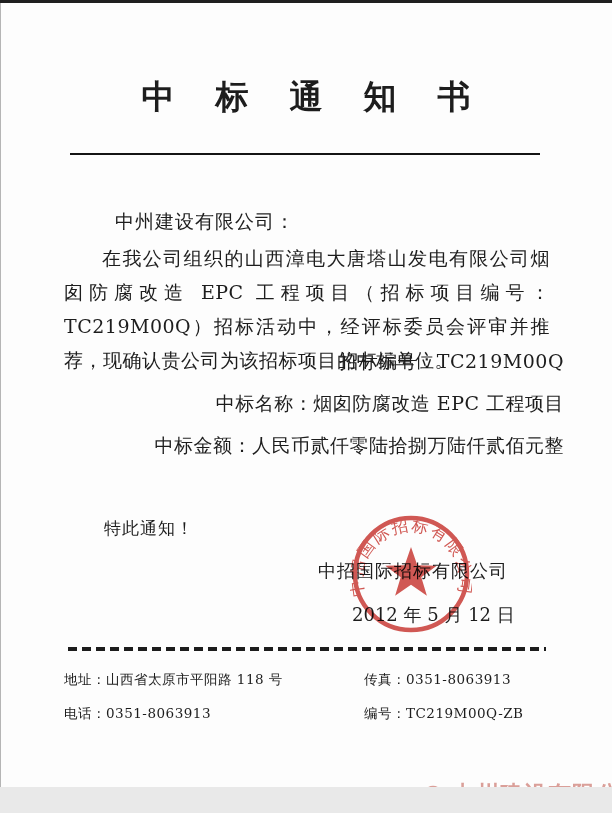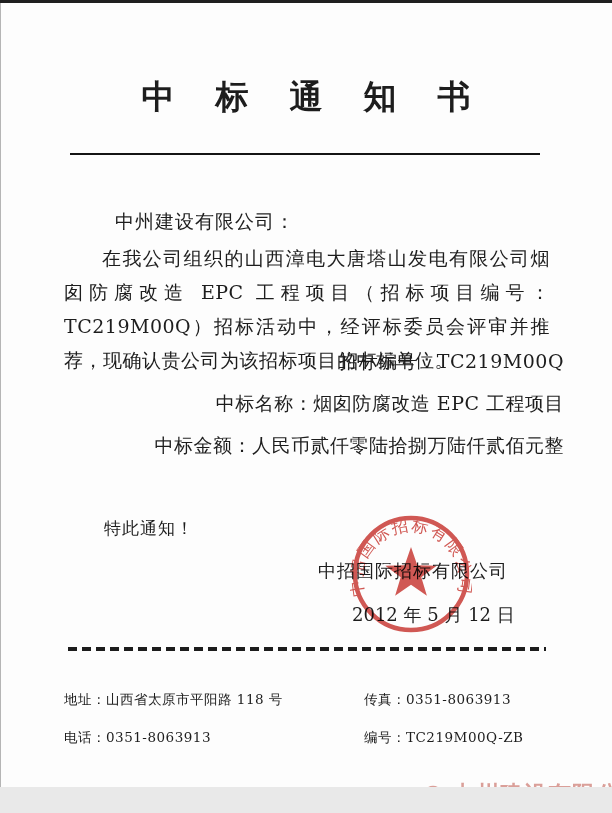--- a/index.html
+++ b/index.html
@@ -64,21 +64,21 @@
     pointer-events:none;
   }
   .dashed-sep{
     position:absolute;top:644px;left:68px;width:478px;height:4px;
     background:repeating-linear-gradient(90deg,#1c1c1c 0 9px,transparent 9px 14px);
   }
   .footer{
     position:absolute;top:668px;left:64px;width:486px;
     font-size:13.5px;letter-spacing:0.5px;
   }
-  .footer-row{display:flex;margin-bottom:16px;margin-top:20px;}
+  .footer-row{display:flex;margin-bottom:16px;}
   .footer-left{width:300px;white-space:nowrap;}
   .footer-right{flex:1;white-space:nowrap;}
   .watermark{
     position:absolute;top:776px;left:420px;
     display:flex;align-items:center;gap:8px;
     color:#cf8078;opacity:0.75;
   }
   .wm-text{
     font-size:23px;font-weight:bold;letter-spacing:1px;
     font-family:Liberation Serif, serif;

